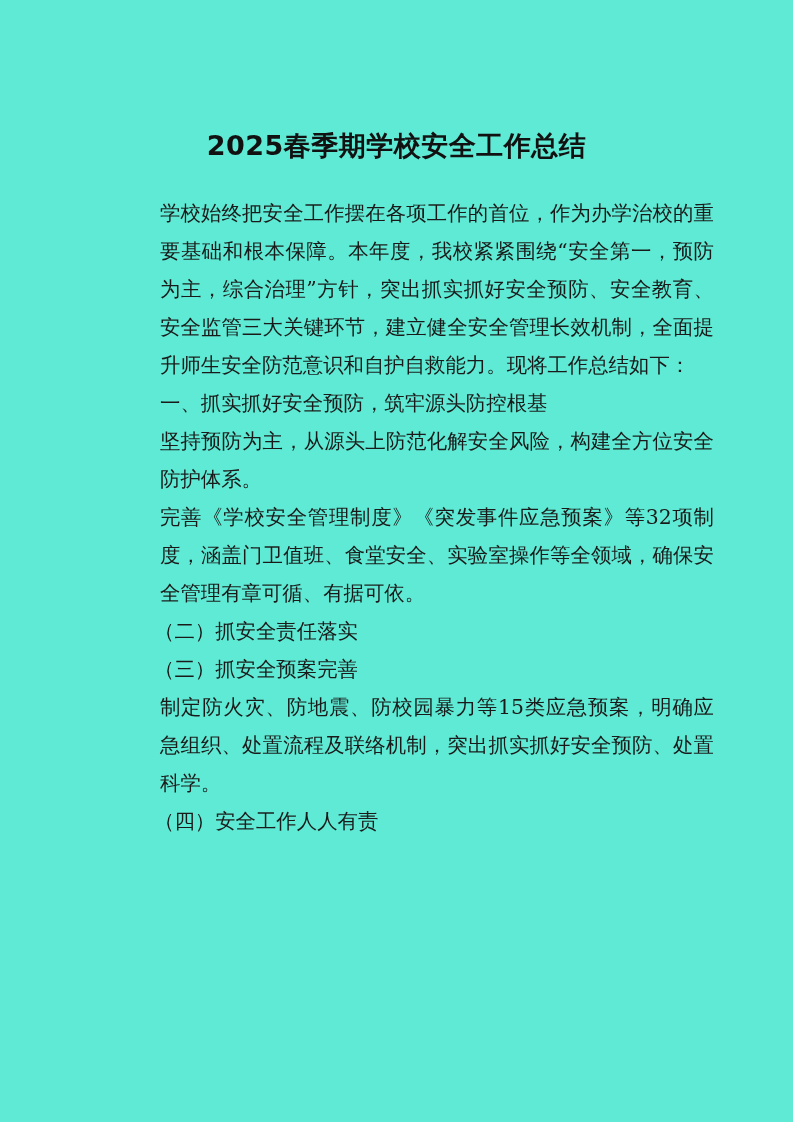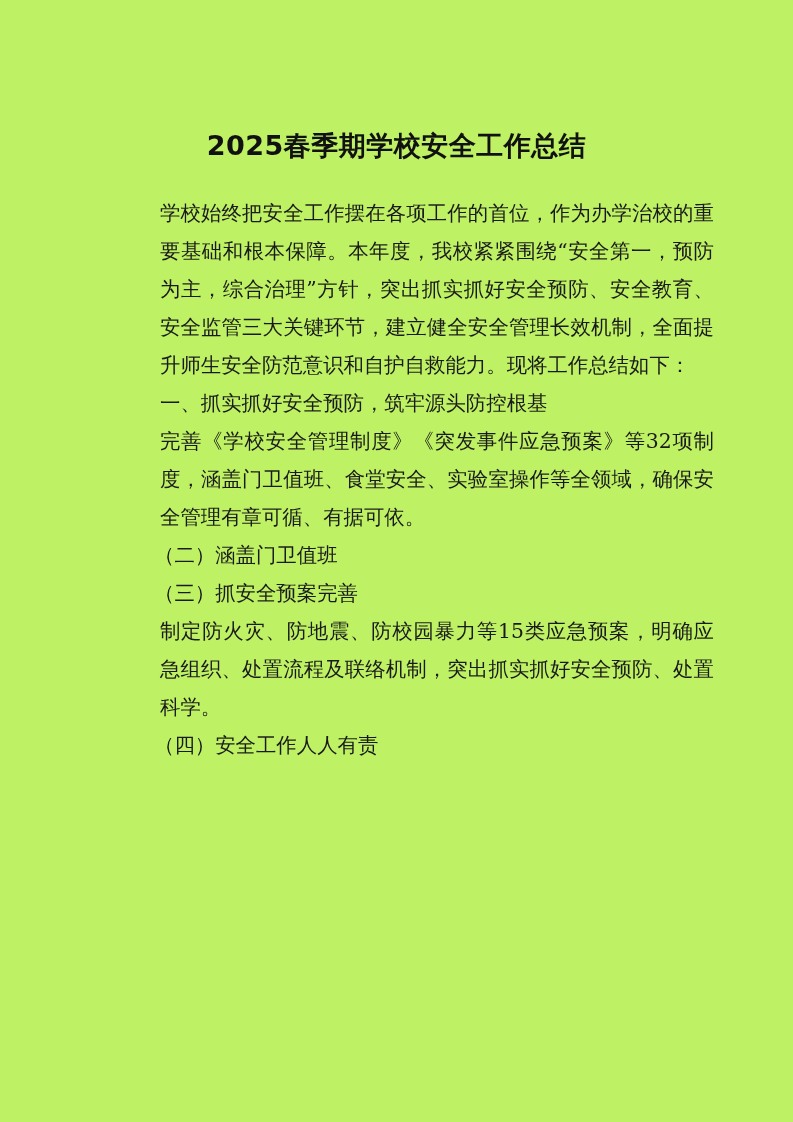--- a/index.html
+++ b/index.html
@@ -1,17 +1,17 @@
 <!DOCTYPE html>
 <html><head>
 <meta charset="utf-8">
 <style>
   html, body { margin: 0; padding: 0; background: #ffffff; }
   body { width: 793px; height: 1122px; position: relative; overflow: hidden; }
-  .page { position: absolute; left: 0; top: 0; width: 793px; height: 1122px; background: #bef264; }
+  .page { position: absolute; left: 0; top: 0; width: 793px; height: 1122px; background: #5eead4; }
   .title {
     position: absolute; left: 0; top: 124px; width: 793px; text-align: center;
     font-family: "DejaVu Sans", "Liberation Sans", sans-serif;
     font-weight: bold; font-size: 27px; color: #111; letter-spacing: 0.5px;
     line-height: 44px;
   }
   .body {
     position: absolute; left: 120px; top: 194px; width: 554px;
     font-family: "DejaVu Serif", "Liberation Serif", serif;
     font-size: 20.4px; color: #1a1a1a; line-height: 38px;
@@ -23,19 +23,20 @@
   .body .h2 { margin-left: -6px; }
 </style>
 </head>
 <body>
 
 <div class="page">
   <div class="title">2025春季期学校安全工作总结</div>
   <div class="body">
     <p>学校始终把安全工作摆在各项工作的首位，作为办学治校的重要基础和根本保障。本年度，我校紧紧围绕“安全第一，预防为主，综合治理”方针，突出抓实抓好安全预防、安全教育、安全监管三大关键环节，建立健全安全管理长效机制，全面提升师生安全防范意识和自护自救能力。现将工作总结如下：</p>
     <p class="h1">一、抓实抓好安全预防，筑牢源头防控根基</p>
+    <p>坚持预防为主，从源头上防范化解安全风险，构建全方位安全防护体系。</p>
     <p>完善《学校安全管理制度》《突发事件应急预案》等32项制度，涵盖门卫值班、食堂安全、实验室操作等全领域，确保安全管理有章可循、有据可依。</p>
-    <p class="h2">（二）涵盖门卫值班</p>
+    <p class="h2">（二）抓安全责任落实</p>
     <p class="h2">（三）抓安全预案完善</p>
     <p>制定防火灾、防地震、防校园暴力等15类应急预案，明确应急组织、处置流程及联络机制，突出抓实抓好安全预防、处置科学。</p>
     <p class="h2">（四）安全工作人人有责</p>
   </div>
 </div>
 
 </body></html>

